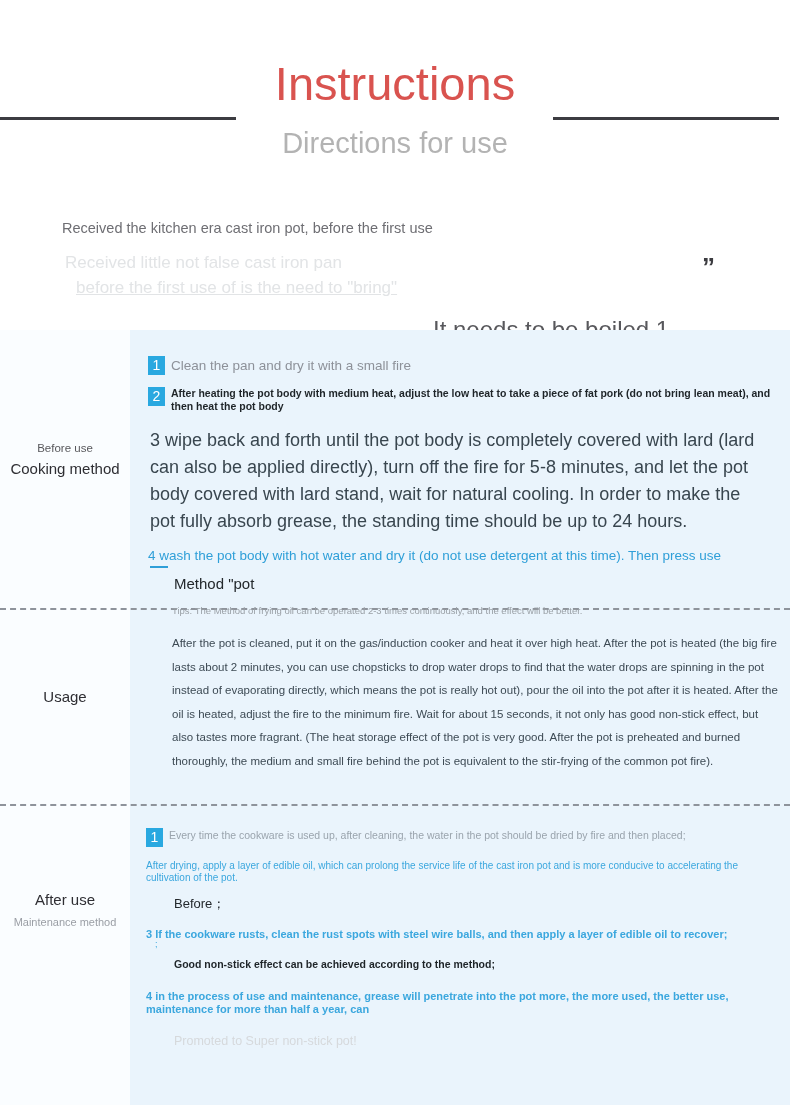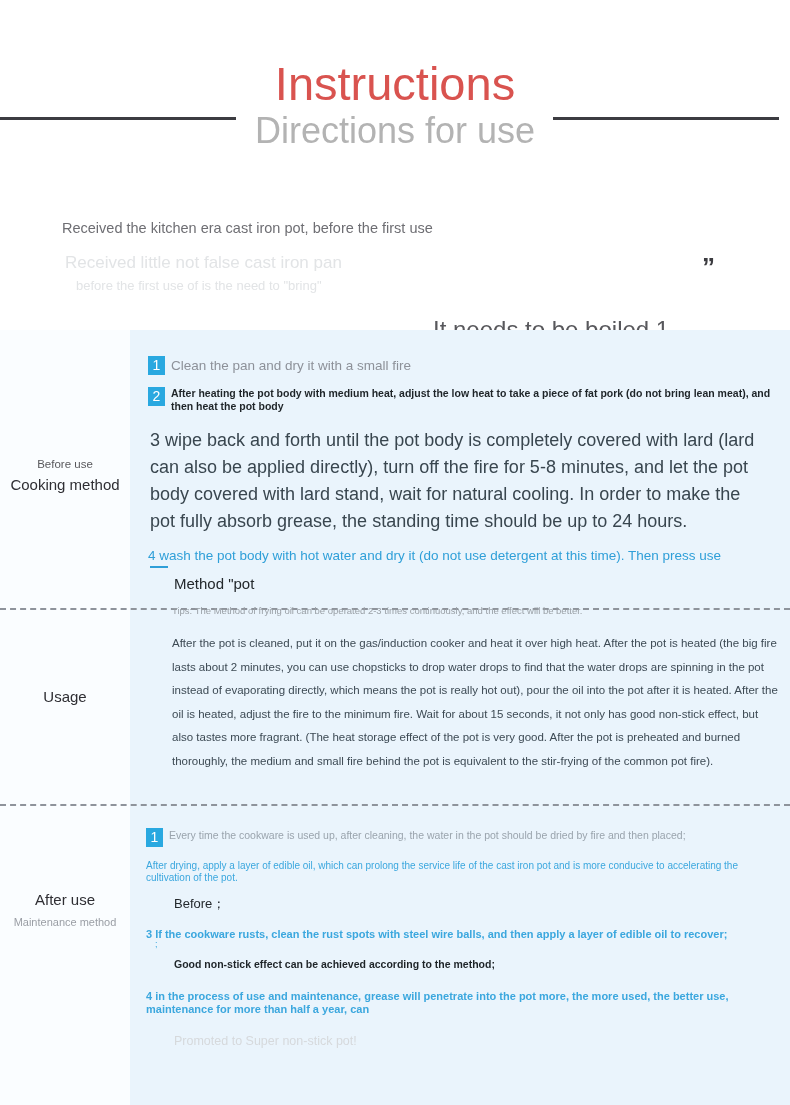--- a/index.html
+++ b/index.html
@@ -31,24 +31,25 @@
   }
   .main-title {
     font-size: 47px;
     color: #d9534f;
     letter-spacing: 0px;
     line-height: 56px;
     font-weight: 400;
     white-space: nowrap;
   }
   .sub-title {
-    font-size: 36px;
+    font-size: 29px;
     color: #b3b3b3;
     line-height: 38px;
     font-weight: 400;
+    margin-top: 12px;
     white-space: nowrap;
   }
   .rule {
     position: absolute;
     height: 3px;
     background: #3c3c41;
     top: 117px;
   }
   .rule-left  { left: 0px;   width: 236px; }
   .rule-right { left: 553px; width: 226px; }
@@ -67,23 +68,24 @@
     top: 253px;
     left: 65px;
     font-size: 17px;
     color: #e2e4e6;
     white-space: nowrap;
   }
   .ghost-2 {
     position: absolute;
     top: 278px;
     left: 76px;
-    font-size: 13px;
+    font-size: 17px;
     color: #e2e4e6;
     white-space: nowrap;
+    text-decoration: underline;
   }
   .intro-emph {
     position: absolute;
     top: 268px;
     left: 433px;
     font-size: 24px;
     color: #58585c;
     white-space: nowrap;
     margin-top: 48px;
   }
@@ -125,21 +127,21 @@
   .divider-1 { top: 278px; }
   .divider-2 { top: 474px; }
 
   
   .side-label {
     position: absolute;
     left: 0;
     width: 130px;
     text-align: center;
   }
-  .side-1 { top: 126px; }
+  .side-1 { top: 110px; }
   .side-2 { top: 355px; }
   .side-3 { top: 558px; }
 
   .side-small {
     font-size: 11.5px;
     color: #58585c;
     line-height: 17px;
   }
   .side-big {
     font-size: 15px;

